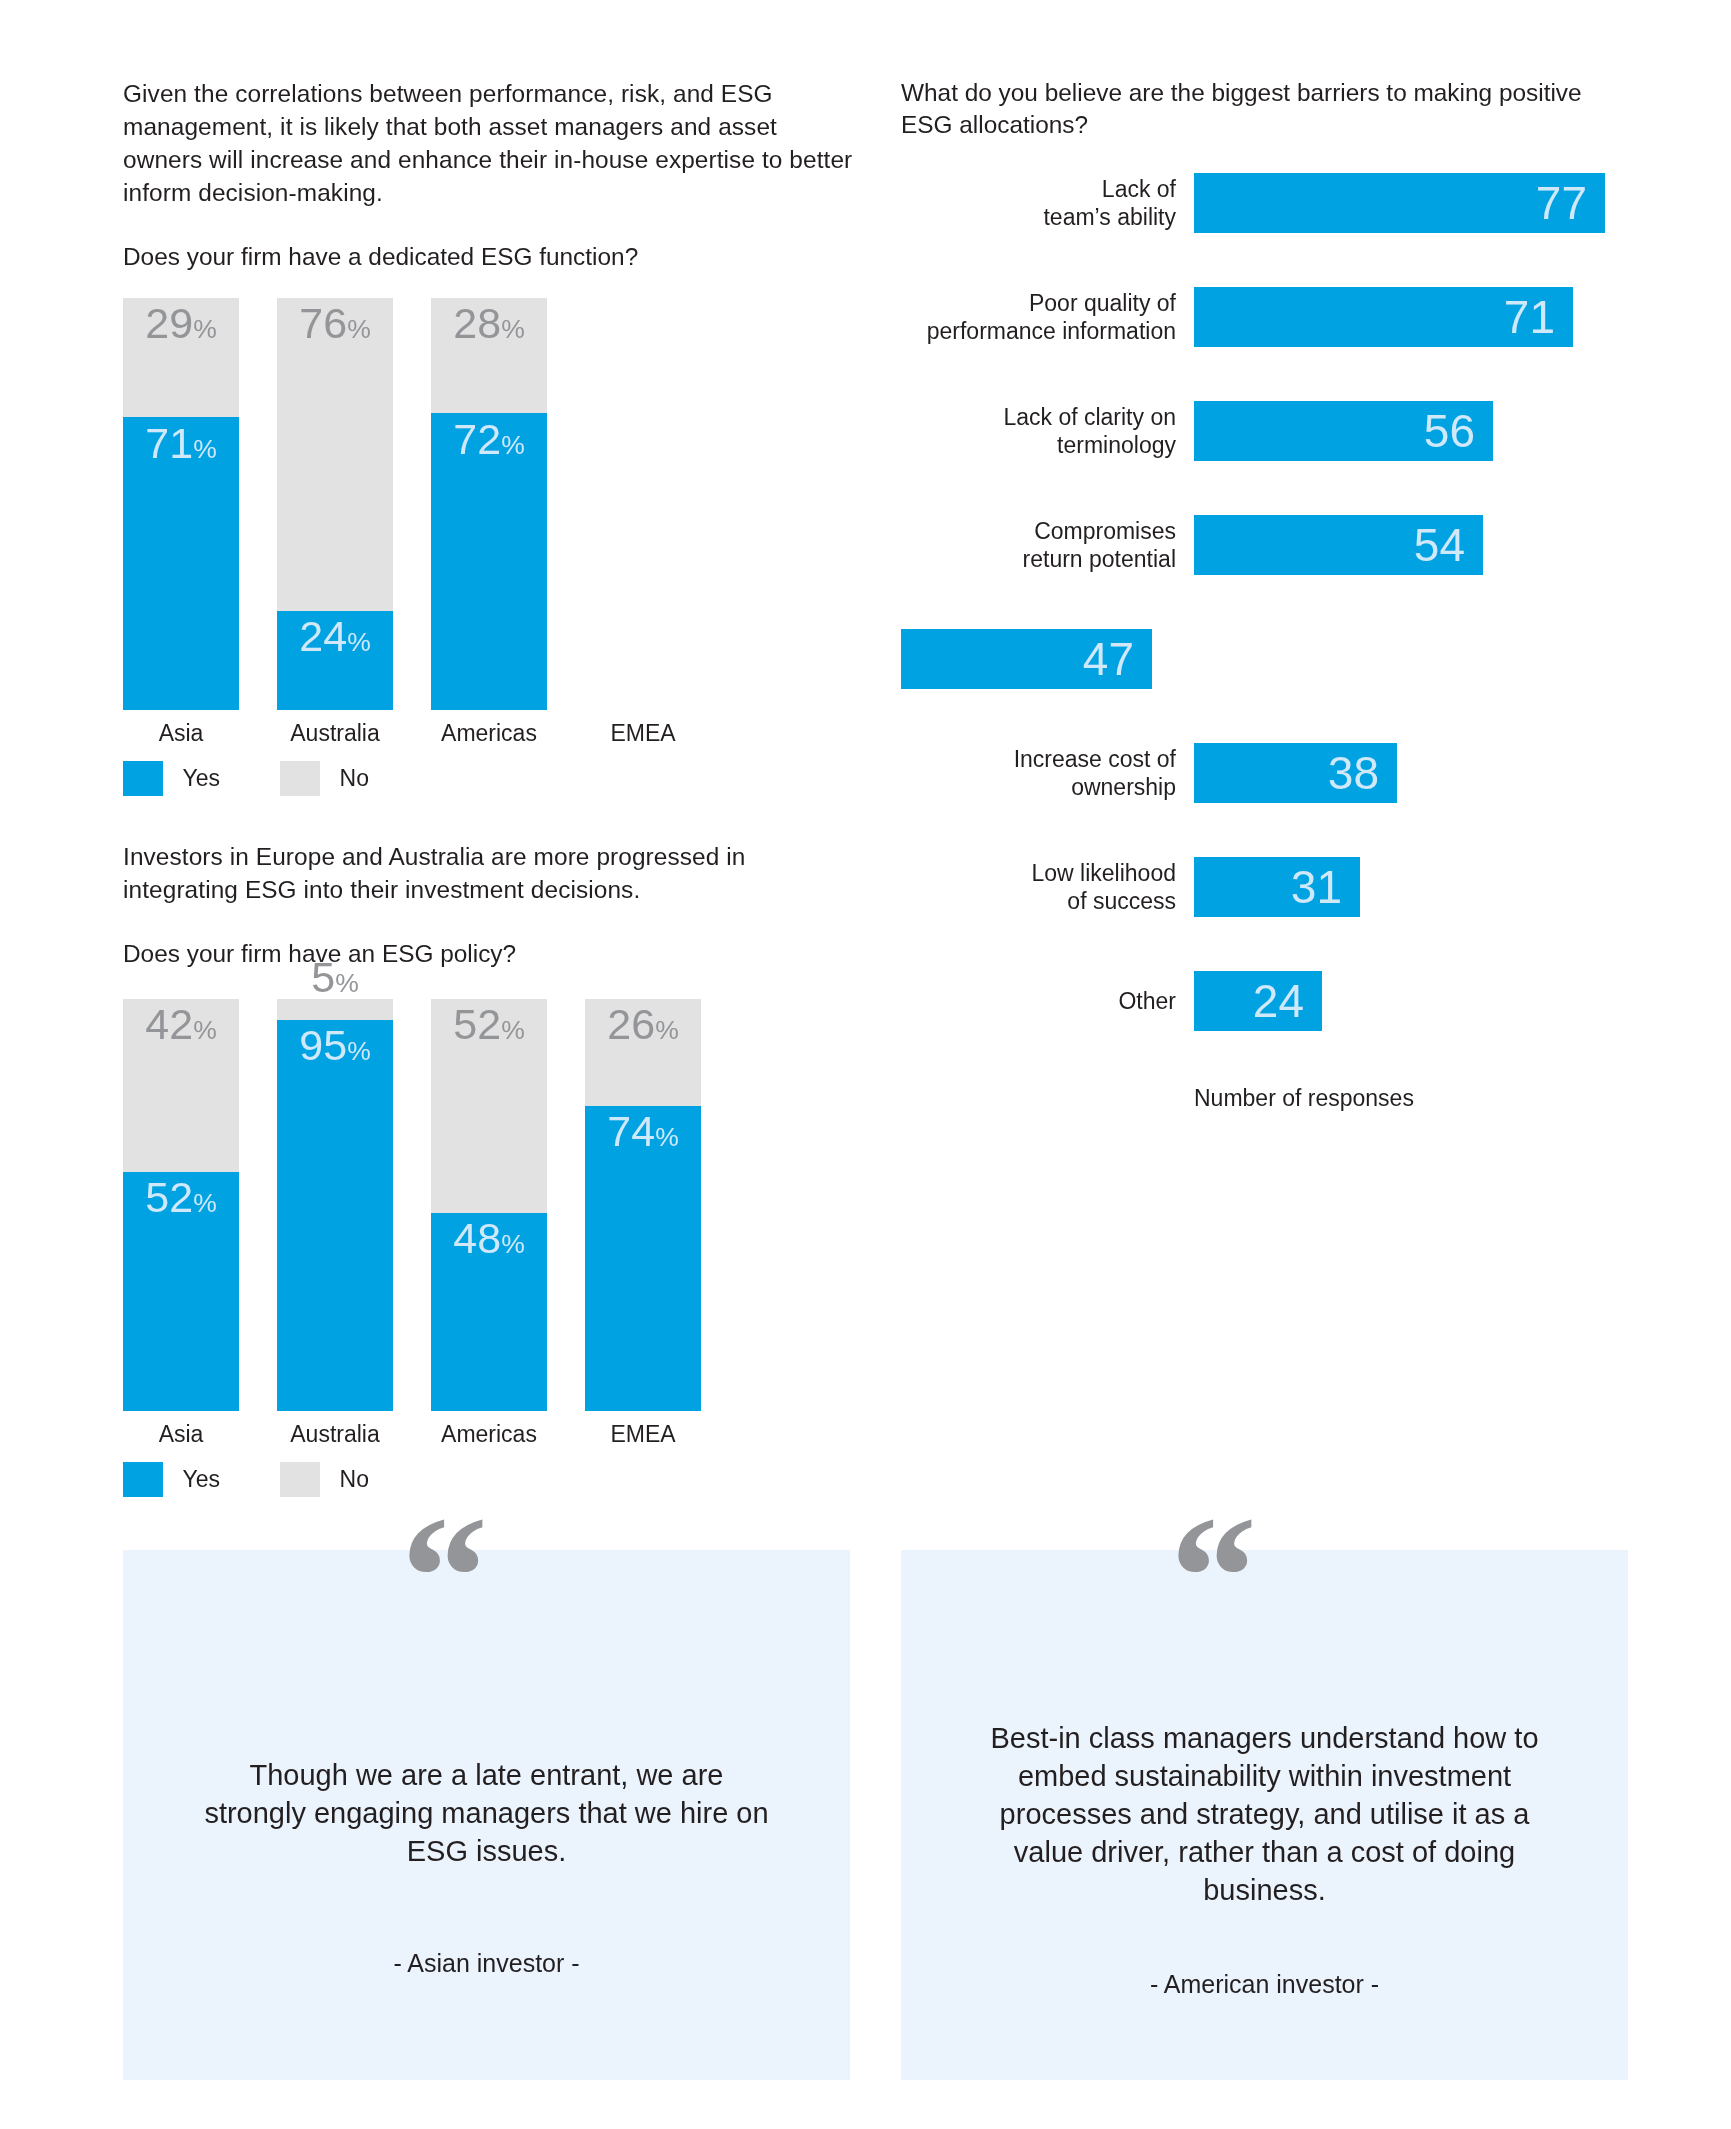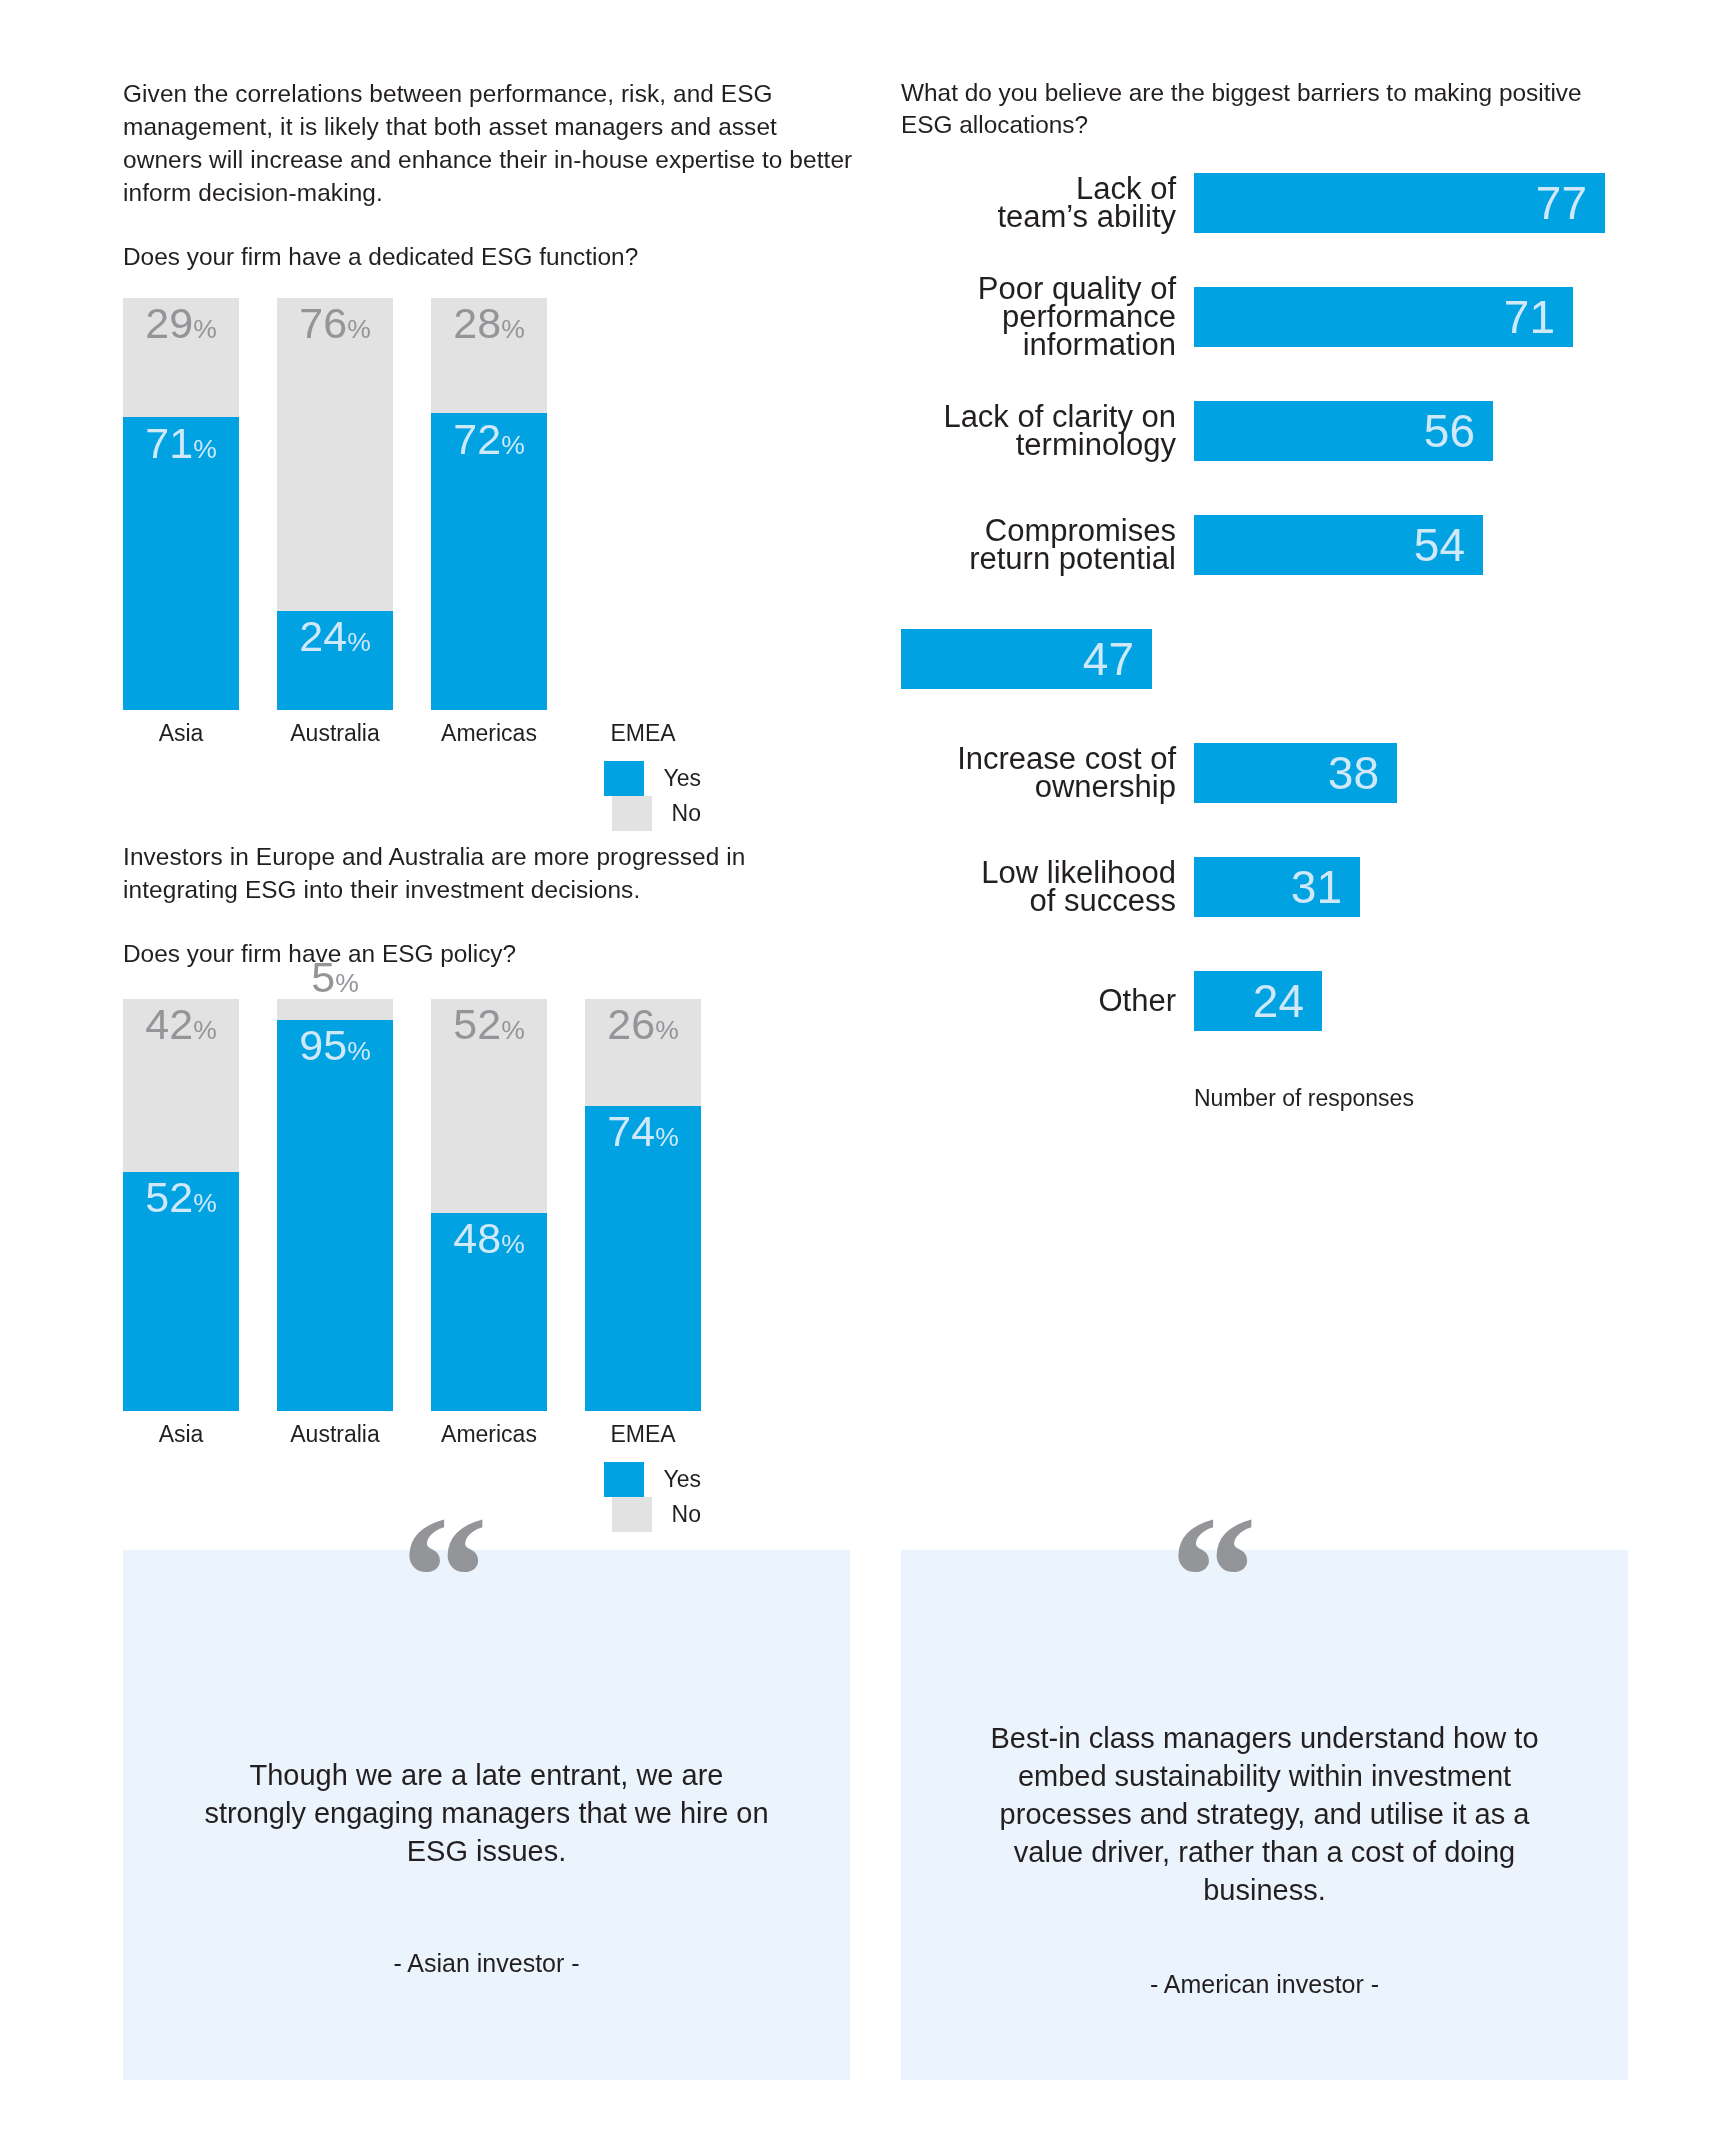--- a/index.html
+++ b/index.html
@@ -85,44 +85,43 @@
   }
   .cat-label {
     width: 116px;
     text-align: center;
     font-size: 23px;
     color: #231f20;
   }
 
   .legend {
     display: flex;
-    align-items: flex-end;
+    align-items: flex-start;
     margin-top: 14px;
-    flex-direction: column;
   }
   .legend-item { display: flex; align-items: center; }
   .legend-swatch { width: 40px; height: 35px; }
   .legend-swatch.yes { background: #00a2e1; }
   .legend-swatch.no  { background: #e2e2e2; }
   .legend-text { font-size: 23px; color: #231f20; margin-left: 19.5px; }
   .legend-gap { width: 60px; }
 
   
   .hbar-chart { position: relative; }
   .hbar-row {
     display: flex;
     align-items: center;
     height: 60px;
     margin-bottom: 54px;
   }
   .hbar-label {
     width: 293px;
     text-align: right;
     padding-right: 18px;
-    font-size: 31px;
+    font-size: 23px;
     line-height: 28px;
     color: #231f20;
     white-space: pre-line;
   }
   .hbar-track { position: relative; height: 60px; flex: 1; }
   .hbar-fill {
     height: 60px;
     background: #00a2e1;
     display: flex;
     align-items: center;

